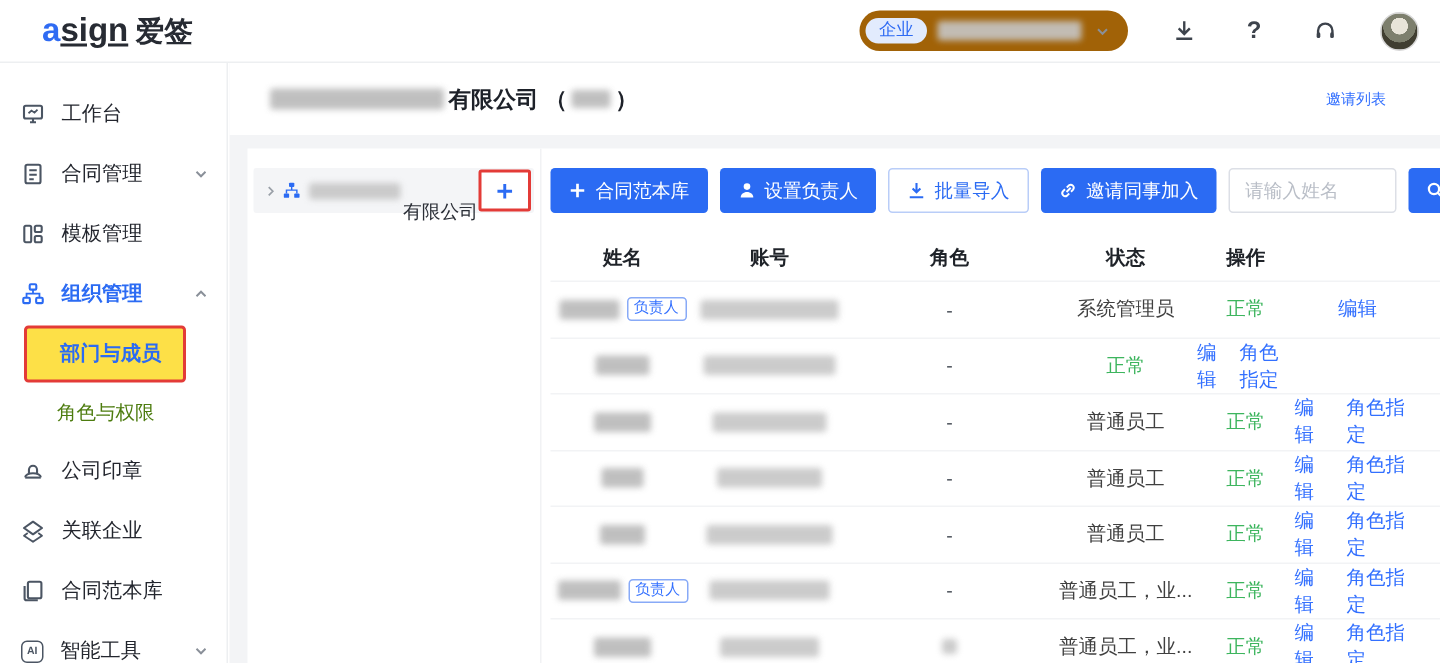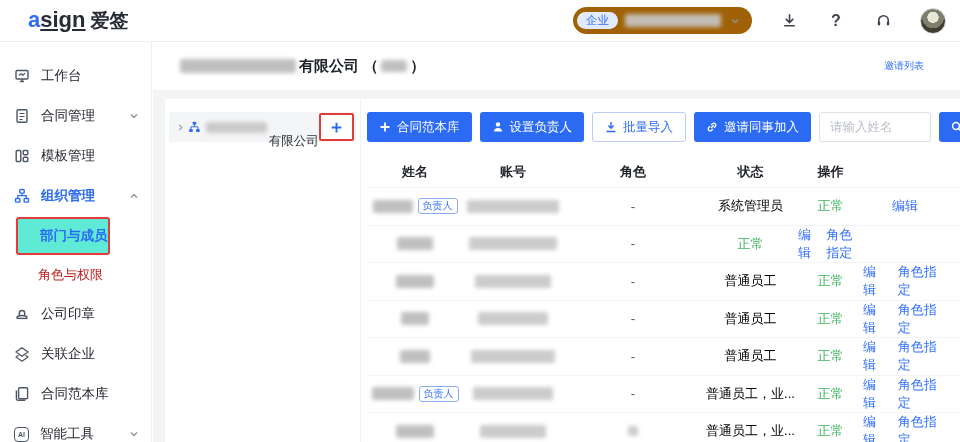--- a/index.html
+++ b/index.html
@@ -30,23 +30,23 @@
 
   
   .sidebar { position:absolute; top:42px; left:0; bottom:0; width:152px; background:#fff;
     border-right:1px solid #edeff1; padding-top:14px; z-index:4; }
   .side-item { height:40px; display:flex; align-items:center; padding:0 12px 0 14px;
     font-size:13.5px; color:#23262e; gap:11px; cursor:pointer; white-space:nowrap; }
   .side-item svg { flex:0 0 auto; }
   .side-item .chev { margin-left:auto; }
   .side-parent-active { color:#2b6bf3; font-weight:700;text-align:center; }
   .side-sub { height:38px; display:flex; align-items:center; padding-left:38px;
-    font-size:13px; color:#b91c1c; cursor:pointer; }
-  .side-sub-active { margin:1px 0 1px 16px; width:94px; height:38px; padding-left:22px;
-    background:#5eead4; color:#2b6bf3; font-weight:700; border:2px solid #e33b37;
+    font-size:13px; color:#4d7c0f; cursor:pointer; }
+  .side-sub-active { margin:1px 0 1px 16px; width:108px; height:38px; padding-left:22px;
+    background:#fde047; color:#2b6bf3; font-weight:700; border:2px solid #e33b37;
     border-radius:3px; font-size:13.5px; }
   .ai-box { width:15px; height:15px; border:1.4px solid #4b5563; border-radius:4px;
     display:flex; align-items:center; justify-content:center; font-size:7px;
     font-weight:700; color:#4b5563; }
 
   
   .main { position:absolute; top:42px; left:153px; right:0; bottom:0; background:#f3f4f6; }
   .title-bar { height:48px; background:#fff; display:flex; align-items:center;
     justify-content:space-between; padding:0 36px 0 27px; }
   .page-title { font-size:15px; font-weight:700; color:#1d2129; display:flex;
@@ -77,21 +77,21 @@
     padding:0 10px; font-size:12.5px; color:#333; outline:none; }
   .search-input::placeholder { color:#b9bec7; }
 
   .grid { display:grid; grid-template-columns:96px 100px 140px 95px 65px 84px; }
   .cell { display:flex; align-items:center; justify-content:center; font-size:13px; }
   .thead { margin-top:15px; height:30px; }
   .thead .cell { font-weight:700; color:#1f2329; }
   .trow { height:37.5px; border-top:1px solid #f2f3f5; }
   .trow:first-of-type { border-top:none; }
   .dept { color:#4e545d; }
-  .role { color:#000000; }
+  .role { color:#404040; }
   .status-ok { color:#3db55e; }
   .link { color:#3370ff; cursor:pointer; font-size:13px; }
   .actions { gap:10px; }
   .owner-badge { margin-left:5px; font-size:10px; color:#3370ff; border:1px solid #88aaf7;
     border-radius:3px; padding:1px 4px; line-height:1.2; background:#fff; white-space:nowrap; }
 
   .blur { display:inline-block; height:13px; border-radius:2px; background:#c6c6c6;
     filter:blur(2px); opacity:.9; }
   .blur.dark { background:#b9b9b9; }
 

